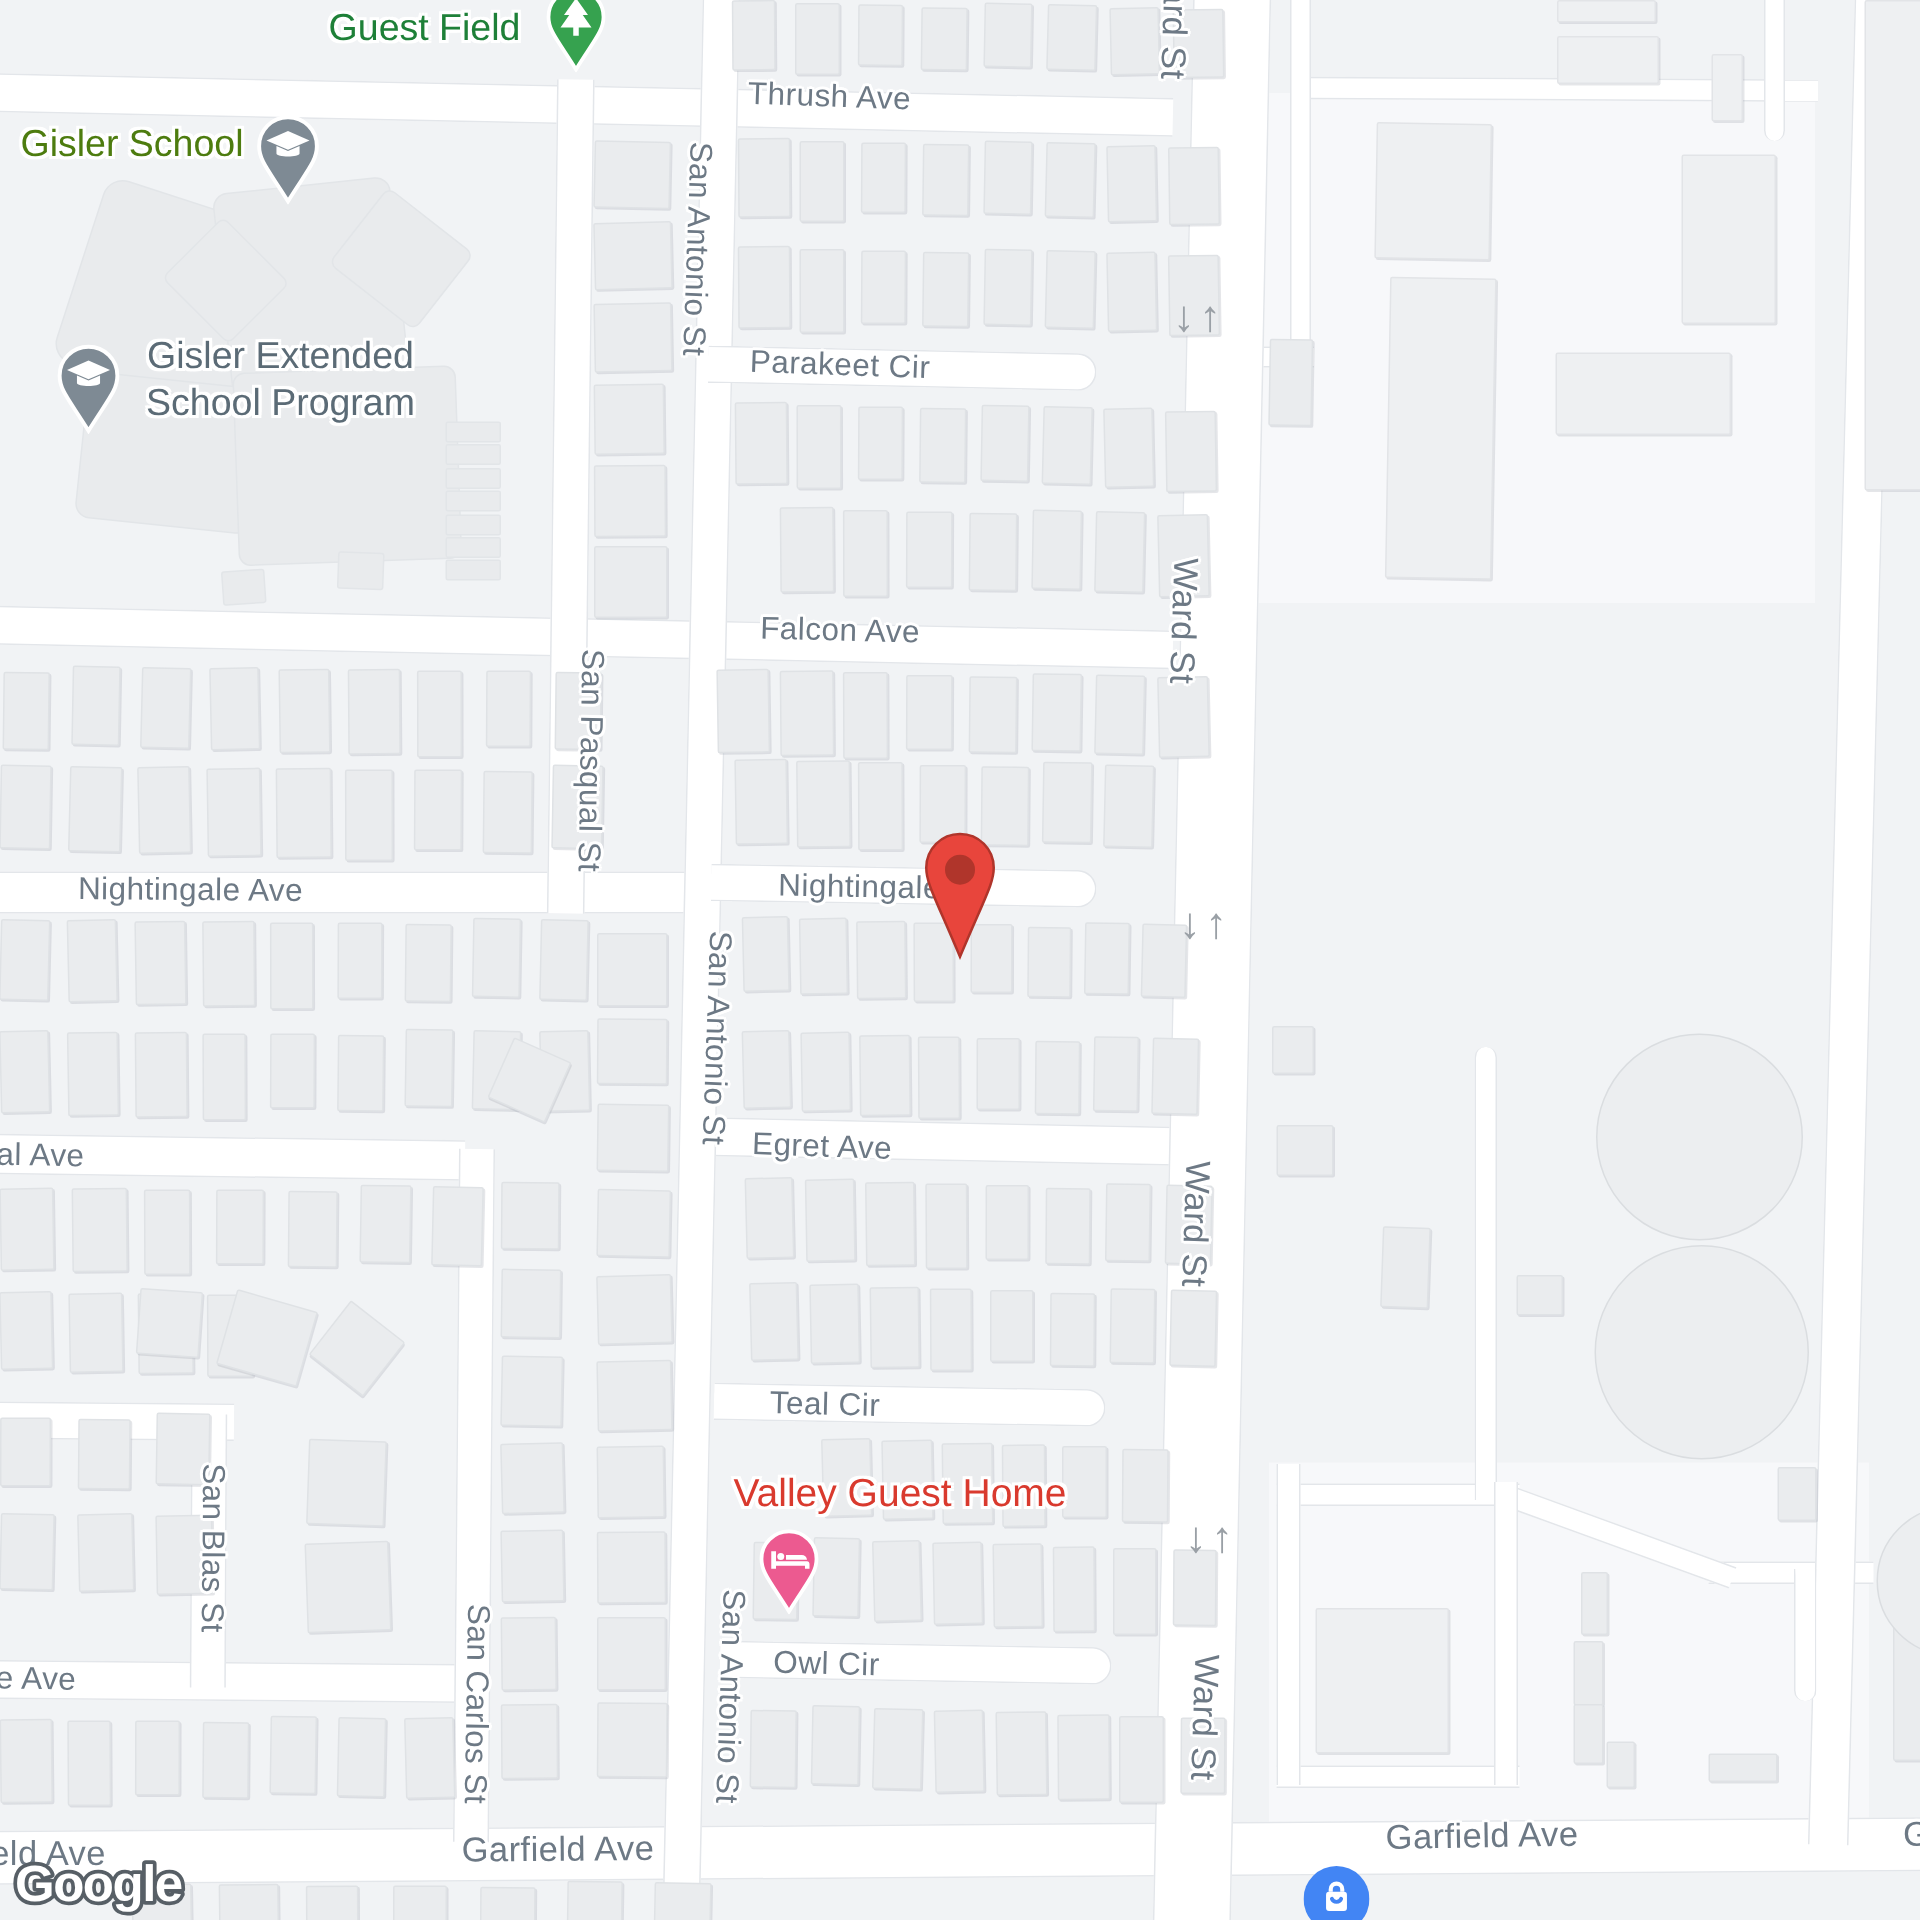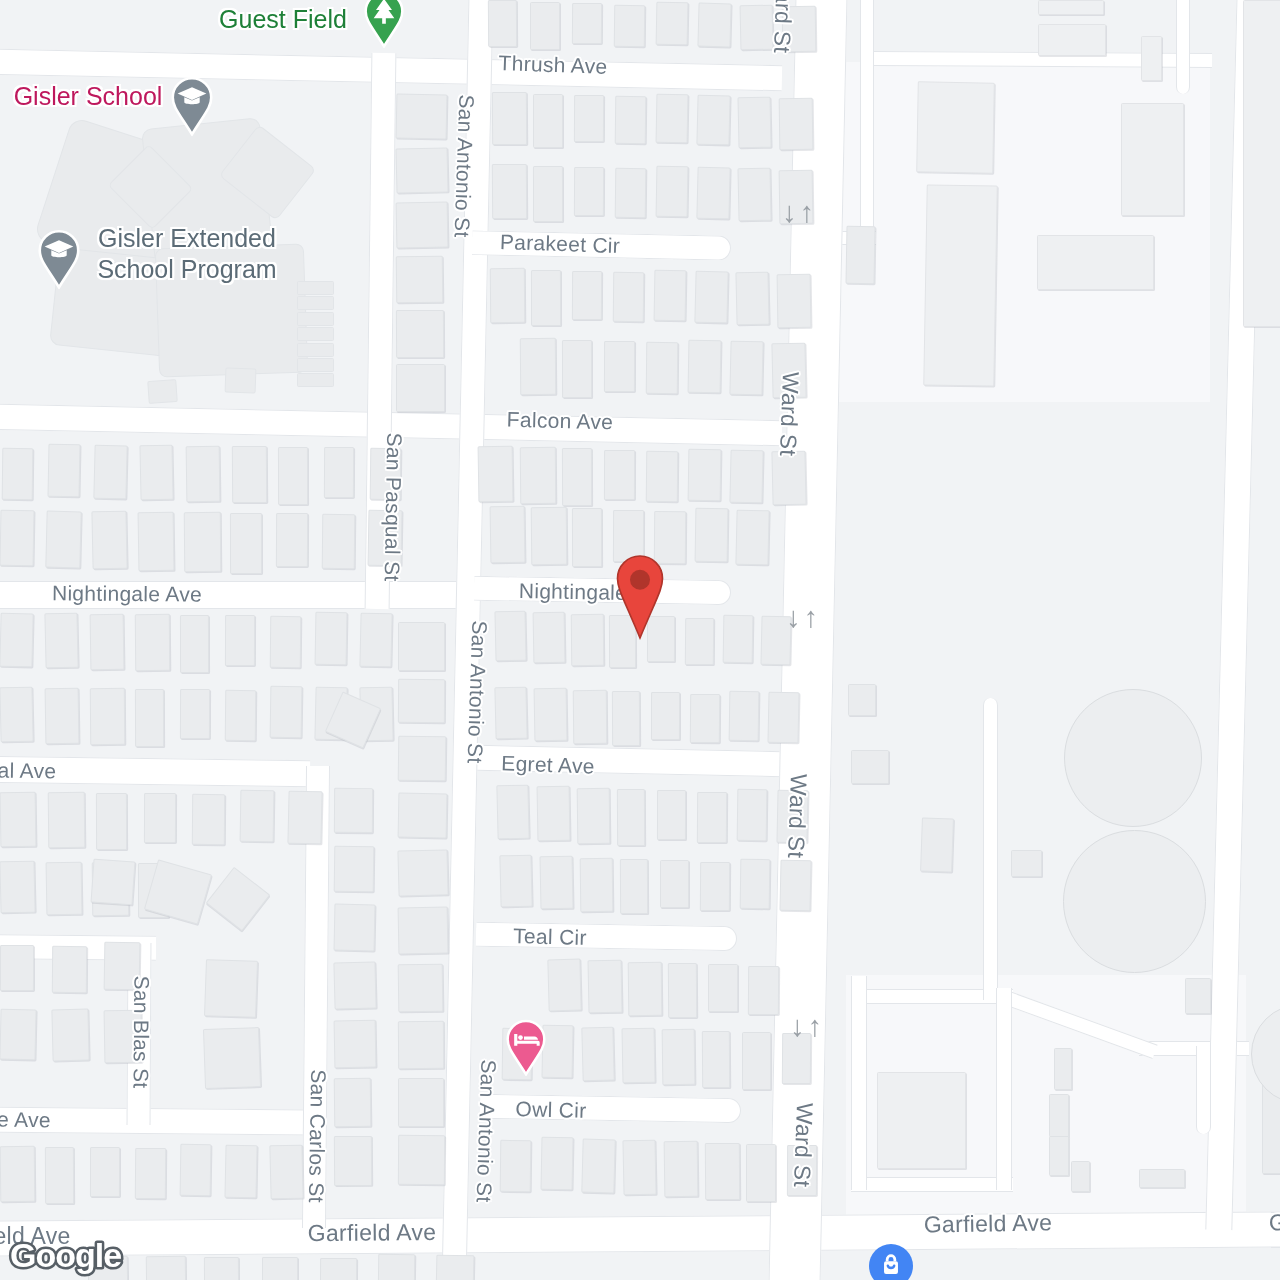--- a/index.html
+++ b/index.html
@@ -355,32 +355,33 @@
       </div>
       <div class="arrowpair" style="left: 806px; top: 1026px; color: rgb(154, 160, 166);">
         <span>↓</span>
         <span>↑</span>
       </div>
       <div class="poilabel" style="left: 283px; top: 19px; font-size: 25px; color: rgb(30, 128, 56);">Guest Field</div>
       <div class="pin" style="left: 384px; top: 48px; width: 40px; height: 56.8px;"><svg width="40" height="56.8" viewBox="0 0 24 34">
       <path d="M12 1C5.9 1 1 5.9 1 12c0 5.5 3.5 9 11 21 7.5-12 11-15.5 11-21C23 5.9 18.1 1 12 1Z" fill="#36a24f" stroke="#ffffff" stroke-width="1.5"></path>
           <path d="M12 4.5 7.2 11.2h2.1l-3.5 5h5.1v3.3h2.2v-3.3h5.1l-3.5-5h2.1Z" fill="#fff"></path>
         </svg></div>
-      <div class="poilabel" style="left: 88px; top: 96px; font-size: 25px; color: #be185d;">Gisler School</div>
+      <div class="poilabel" style="left: 88px; top: 96px; font-size: 25px; color: #4d7c0f;">Gisler School</div>
       <div class="pin" style="left: 192px; top: 136px; width: 42px; height: 59.64px;"><svg width="42" height="59.64" viewBox="0 0 24 34">
       <path d="M12 1C5.9 1 1 5.9 1 12c0 5.5 3.5 9 11 21 7.5-12 11-15.5 11-21C23 5.9 18.1 1 12 1Z" fill="#7e8a94" stroke="#ffffff" stroke-width="1.5"></path>
           <path d="M12 6.2 3.8 9.8 12 13.4l8.2-3.6Z" fill="#fff"></path>
           <path d="M7.6 11.9v2.9c0 1.5 8.8 1.5 8.8 0v-2.9L12 13.8Z" fill="#fff"></path>
         </svg></div>
       <div class="poilabel" style="left: 187px; top: 253px; font-size: 25px; color: rgb(91, 107, 118); width: 220px;">Gisler Extended School Program</div>
       <div class="pin" style="left: 59px; top: 289px; width: 42px; height: 59.64px;"><svg width="42" height="59.64" viewBox="0 0 24 34">
       <path d="M12 1C5.9 1 1 5.9 1 12c0 5.5 3.5 9 11 21 7.5-12 11-15.5 11-21C23 5.9 18.1 1 12 1Z" fill="#7e8a94" stroke="#ffffff" stroke-width="1.5"></path>
           <path d="M12 6.2 3.8 9.8 12 13.4l8.2-3.6Z" fill="#fff"></path>
           <path d="M7.6 11.9v2.9c0 1.5 8.8 1.5 8.8 0v-2.9L12 13.8Z" fill="#fff"></path>
         </svg></div>
+      <div class="poilabel" style="left: 600px; top: 996px; font-size: 26px; color: rgb(217, 58, 46);">Valley Guest Home</div>
       <div class="pin" style="left: 526px; top: 1076px; width: 40px; height: 56.8px;"><svg width="40" height="56.8" viewBox="0 0 24 34">
       <path d="M12 1C5.9 1 1 5.9 1 12c0 5.5 3.5 9 11 21 7.5-12 11-15.5 11-21C23 5.9 18.1 1 12 1Z" fill="#ec5a90" stroke="#ffffff" stroke-width="1.5"></path>
           <path d="M4.9 15.9V8.9h1.9v4h12.4c.6 0 1 .5 1 1.1v1.9h-1.8v-1.2H6.8v1.2Z" fill="#fff"></path>
           <circle cx="8.7" cy="11" r="1.4" fill="#fff"></circle>
           <path d="M10.8 10.4h6.3c1.1 0 2 .8 2.1 1.9h-8.4Z" fill="#fff"></path>
         </svg></div>
       <div class="pin" style="left: 640px; top: 640px; width: 50px; height: 86.5px;"><svg width="50" height="86.5" viewBox="0 0 24 41.5">
       <path d="M12 1.2C6 1.2 1.2 6 1.2 12c0 5 2.8 9.4 10.8 28.5C20 21.4 22.8 17 22.8 12 22.8 6 18 1.2 12 1.2Z" fill="#e8453c" stroke="#b0352b" stroke-width="0.8"></path>
           <circle cx="12" cy="12.6" r="4.8" fill="#b0352b"></circle>
         </svg></div>

